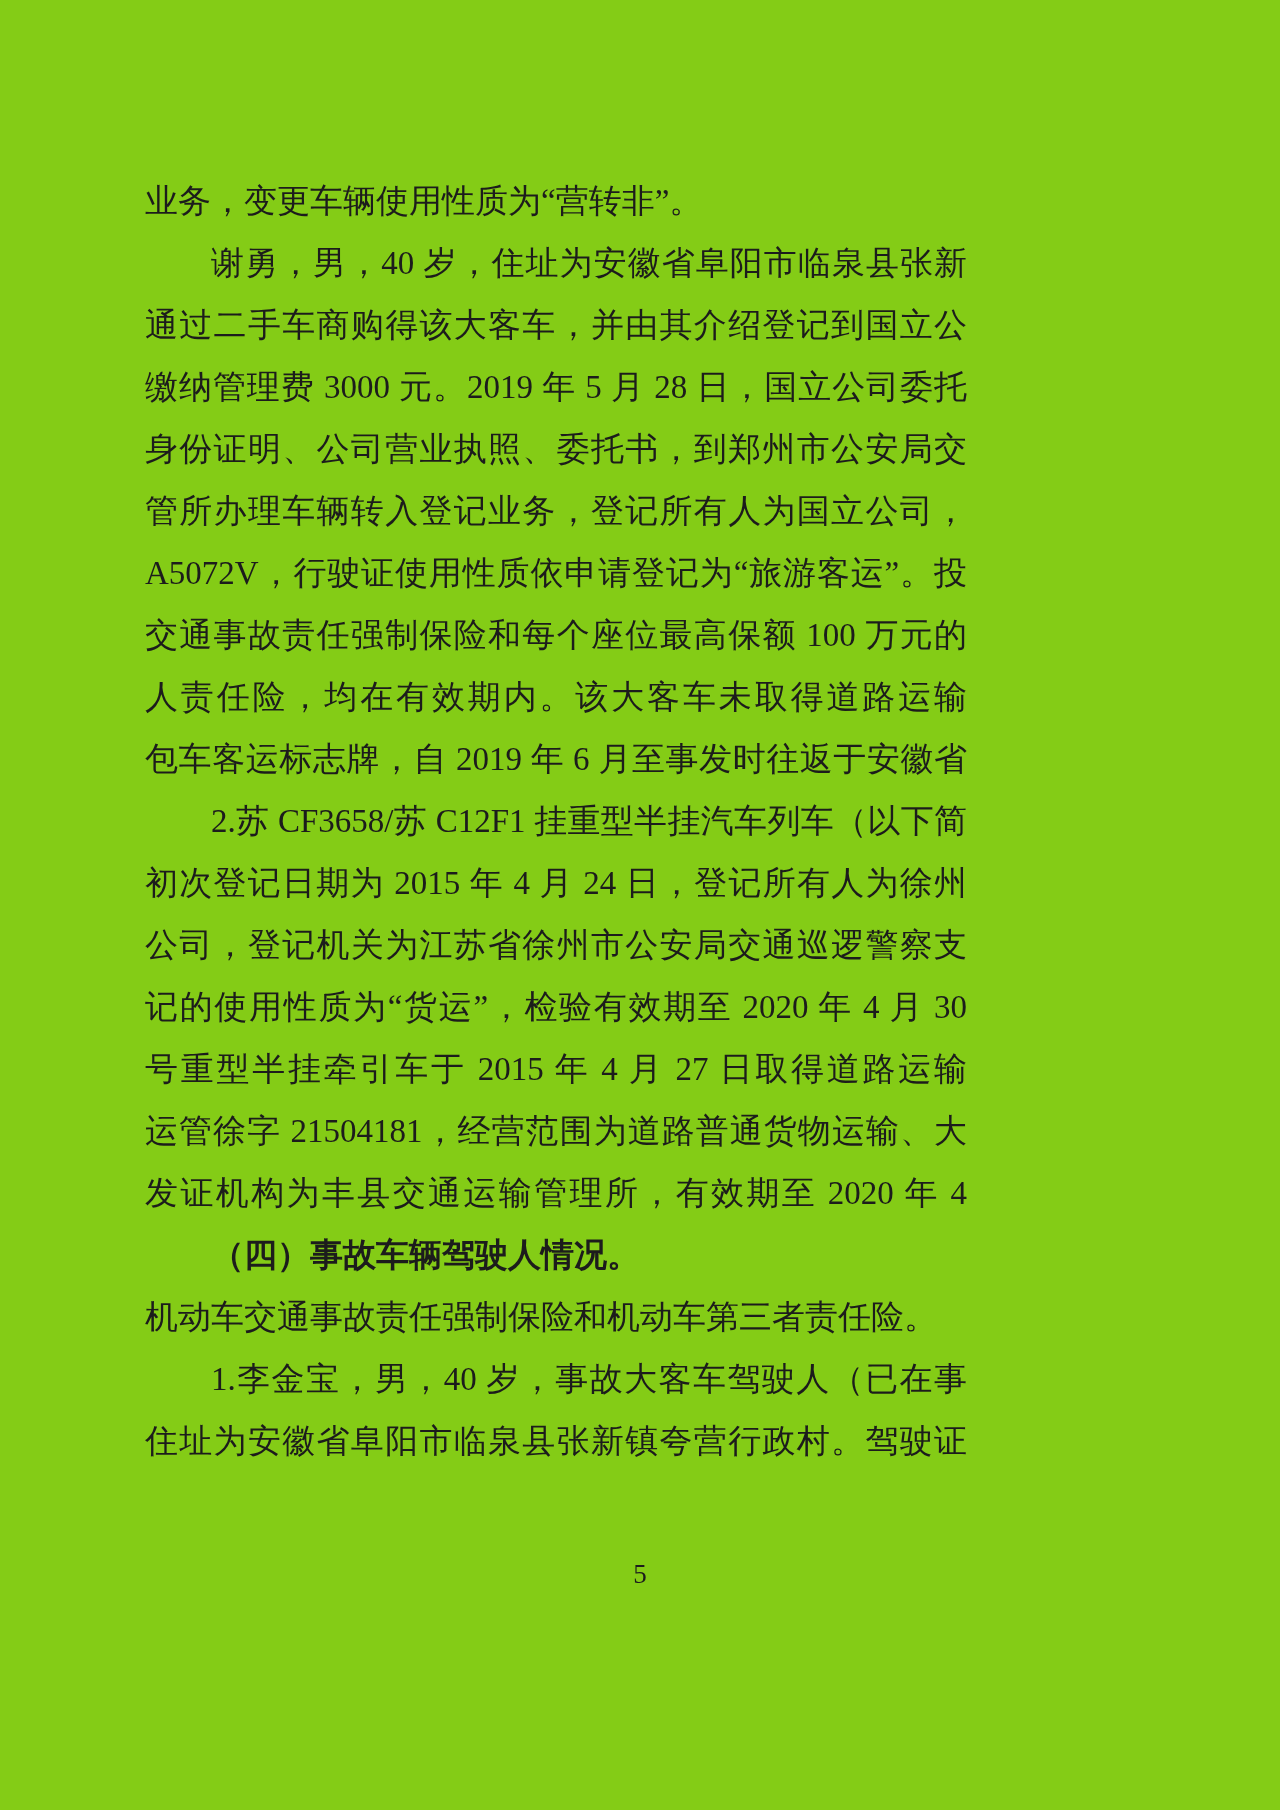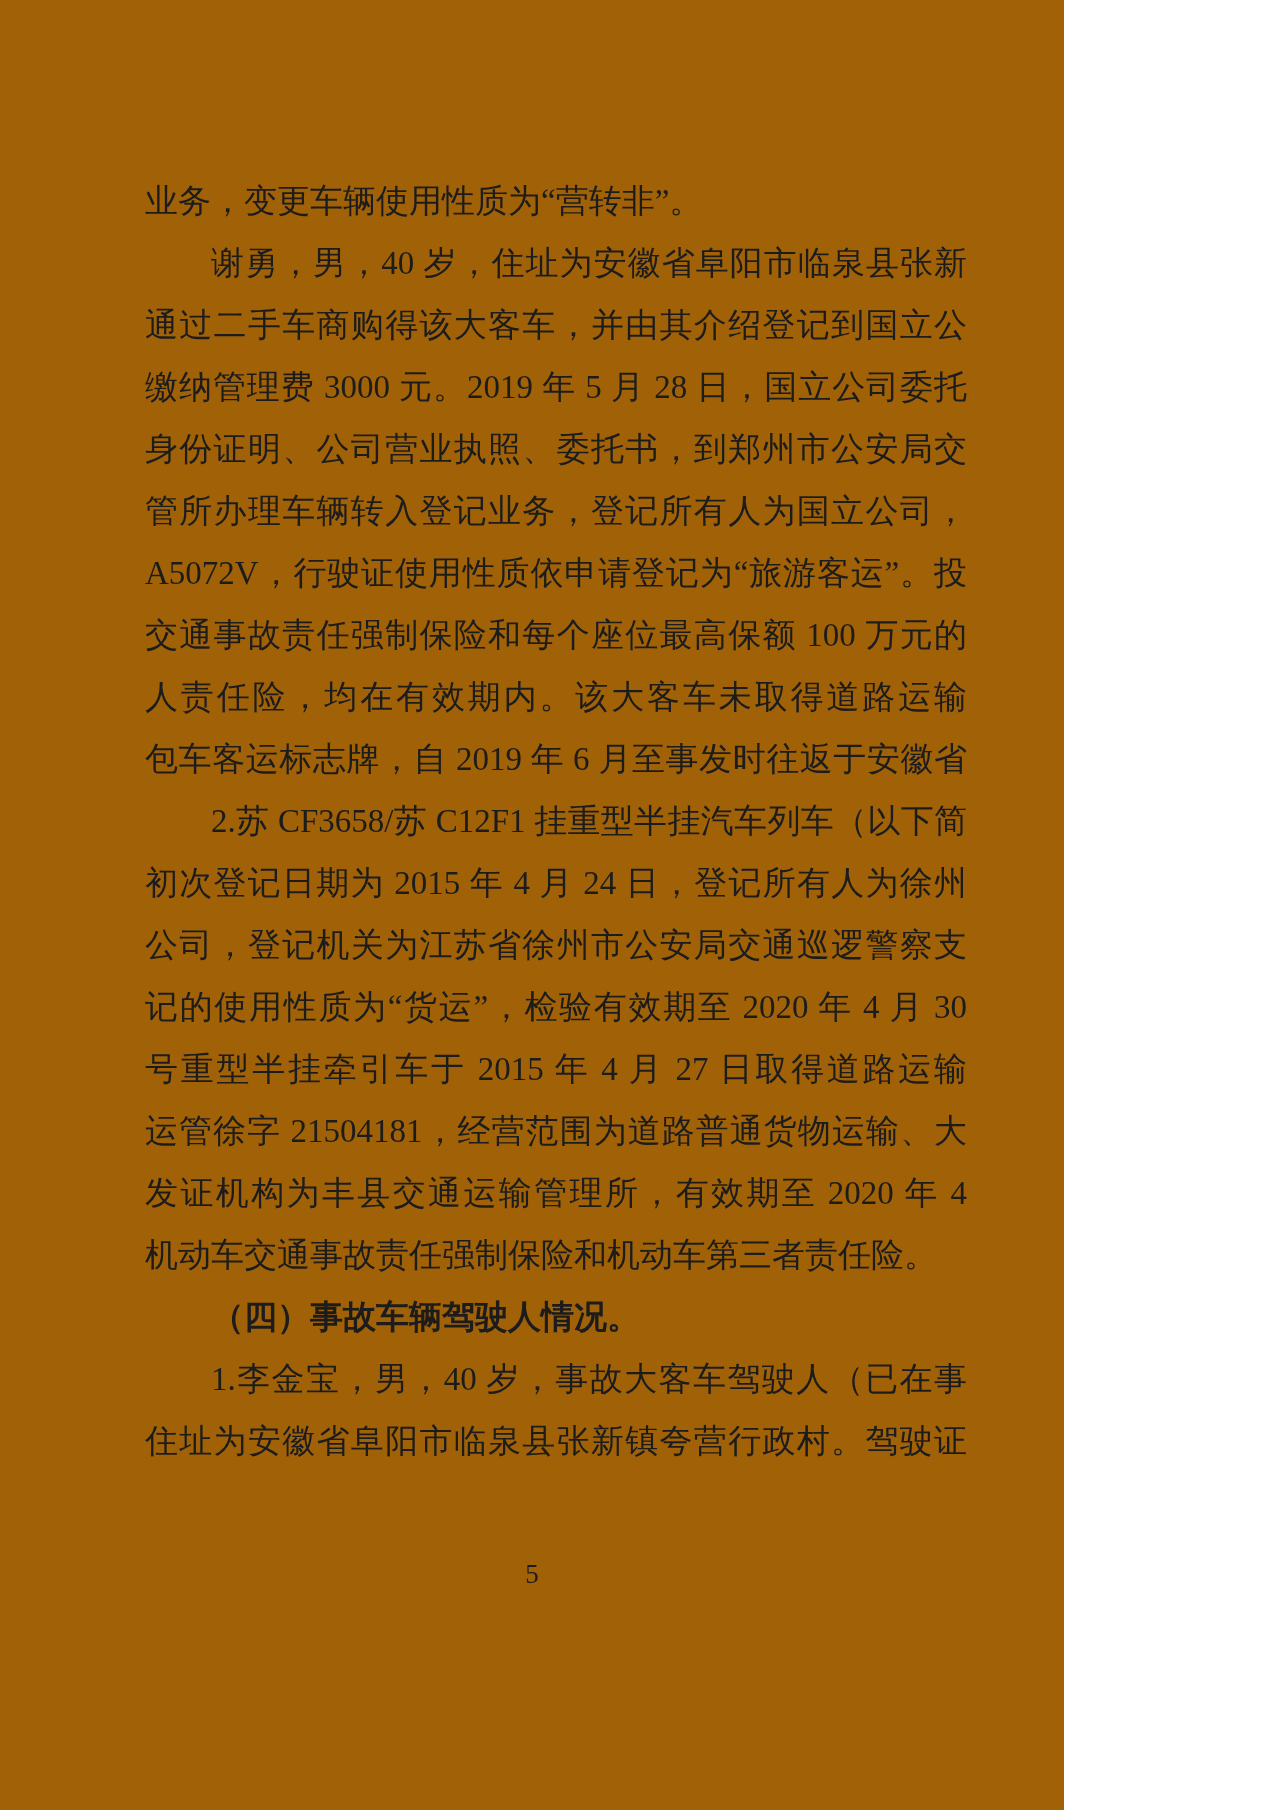--- a/index.html
+++ b/index.html
@@ -2,23 +2,23 @@
 <html><head>
 <meta charset="utf-8">
 <style>
   * { margin: 0; padding: 0; box-sizing: border-box; }
   html, body {
     background: #ffffff;
     font-family: "Liberation Serif", "DejaVu Serif", serif;
   }
   .page {
     position: relative;
-    width: 1064px;
+    width: 1280px;
     height: 1810px;
-    background: #a16207;
+    background: #84cc16;
     color: #1c1c1c;
     overflow: hidden;
     padding-left: 40px;
   }
   .text-block {
     position: absolute;
     left: 145px;
     top: 170px;
     width: 822px;
   }
@@ -67,19 +67,19 @@
       <div class="line fill">交通事故责任强制保险和每个座位最高保额 100 万元的道路客运承运</div>
       <div class="line fill">人责任险，均在有效期内。该大客车未取得道路运输证，使用伪造的</div>
       <div class="line fill">包车客运标志牌，自 2019 年 6 月至事发时往返于安徽省阜阳市临泉县</div>
       <div class="line indent fill">2.苏 CF3658/苏 C12F1 挂重型半挂汽车列车（以下简称大货车）。</div>
       <div class="line fill">初次登记日期为 2015 年 4 月 24 日，登记所有人为徐州三联运输有限</div>
       <div class="line fill">公司，登记机关为江苏省徐州市公安局交通巡逻警察支队，行驶证登</div>
       <div class="line fill">记的使用性质为“货运”，检验有效期至 2020 年 4 月 30 日。苏 CF3658</div>
       <div class="line fill">号重型半挂牵引车于 2015 年 4 月 27 日取得道路运输证，证号为苏交</div>
       <div class="line fill">运管徐字 21504181，经营范围为道路普通货物运输、大型物件运输，</div>
       <div class="line fill">发证机构为丰县交通运输管理所，有效期至 2020 年 4 月。该车投保有</div>
+      <div class="line indent bold">（四）事故车辆驾驶人情况。</div>
       <div class="line">机动车交通事故责任强制保险和机动车第三者责任险。</div>
-      <div class="line indent bold">（四）事故车辆驾驶人情况。</div>
       <div class="line indent fill">1.李金宝，男，40 岁，事故大客车驾驶人（已在事故中死亡）。</div>
       <div class="line fill">住址为安徽省阜阳市临泉县张新镇夸营行政村。驾驶证发证机关为安</div>
     </div>
   <div class="page-number">5</div>
 </div>
 
 </body></html>

